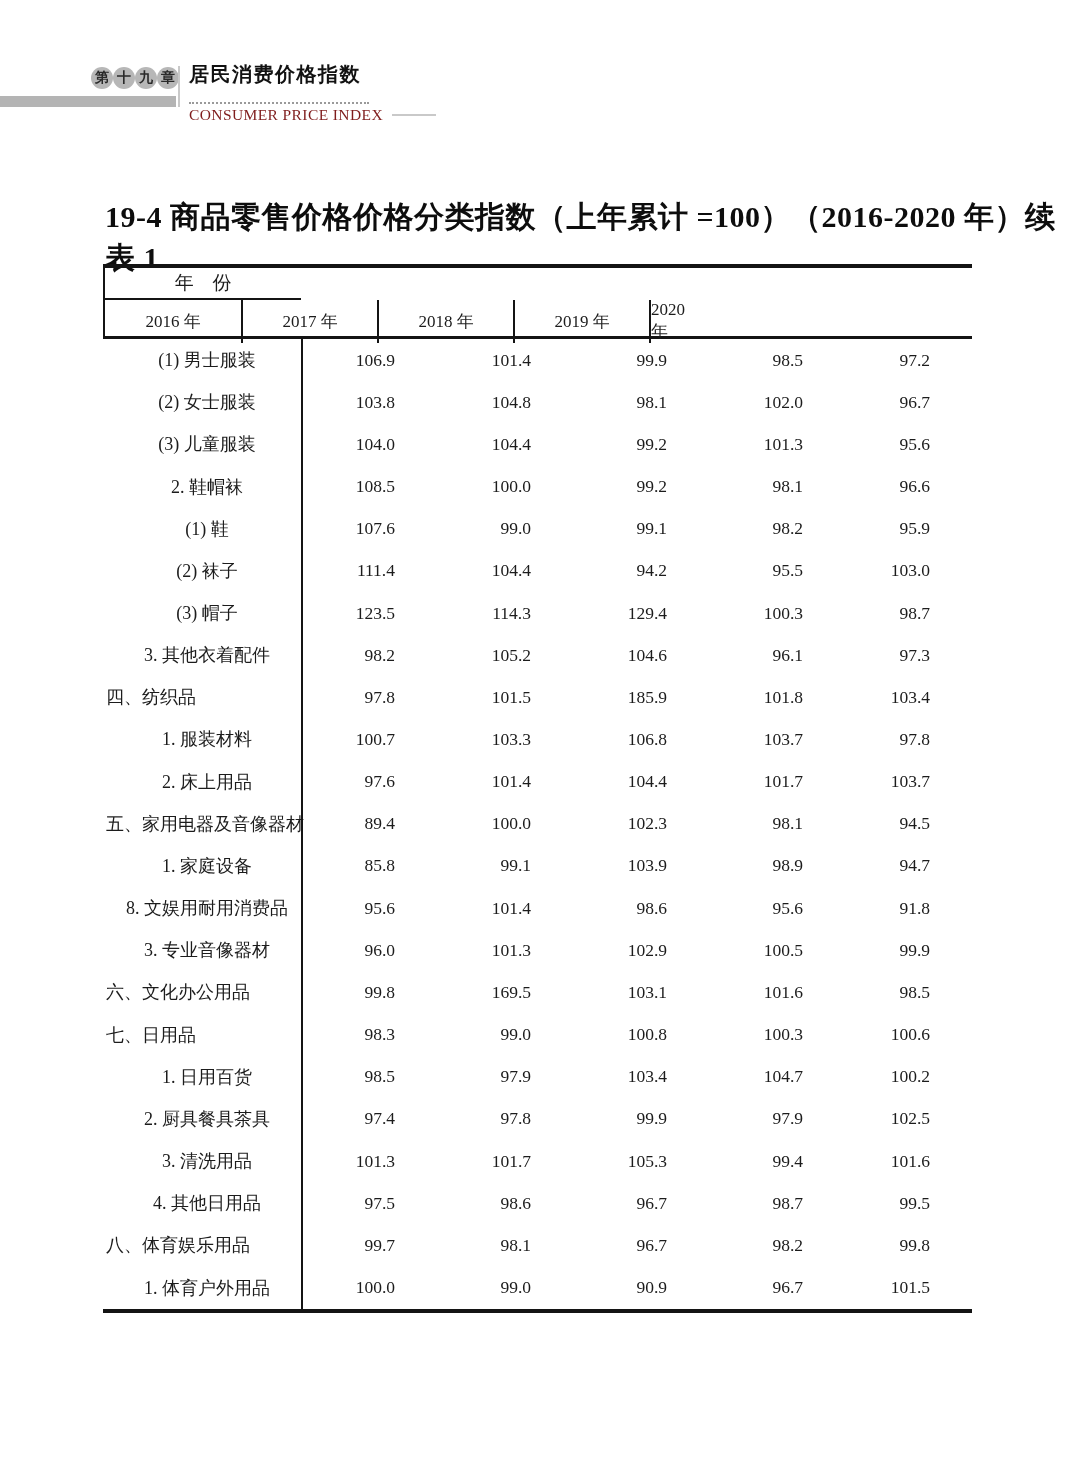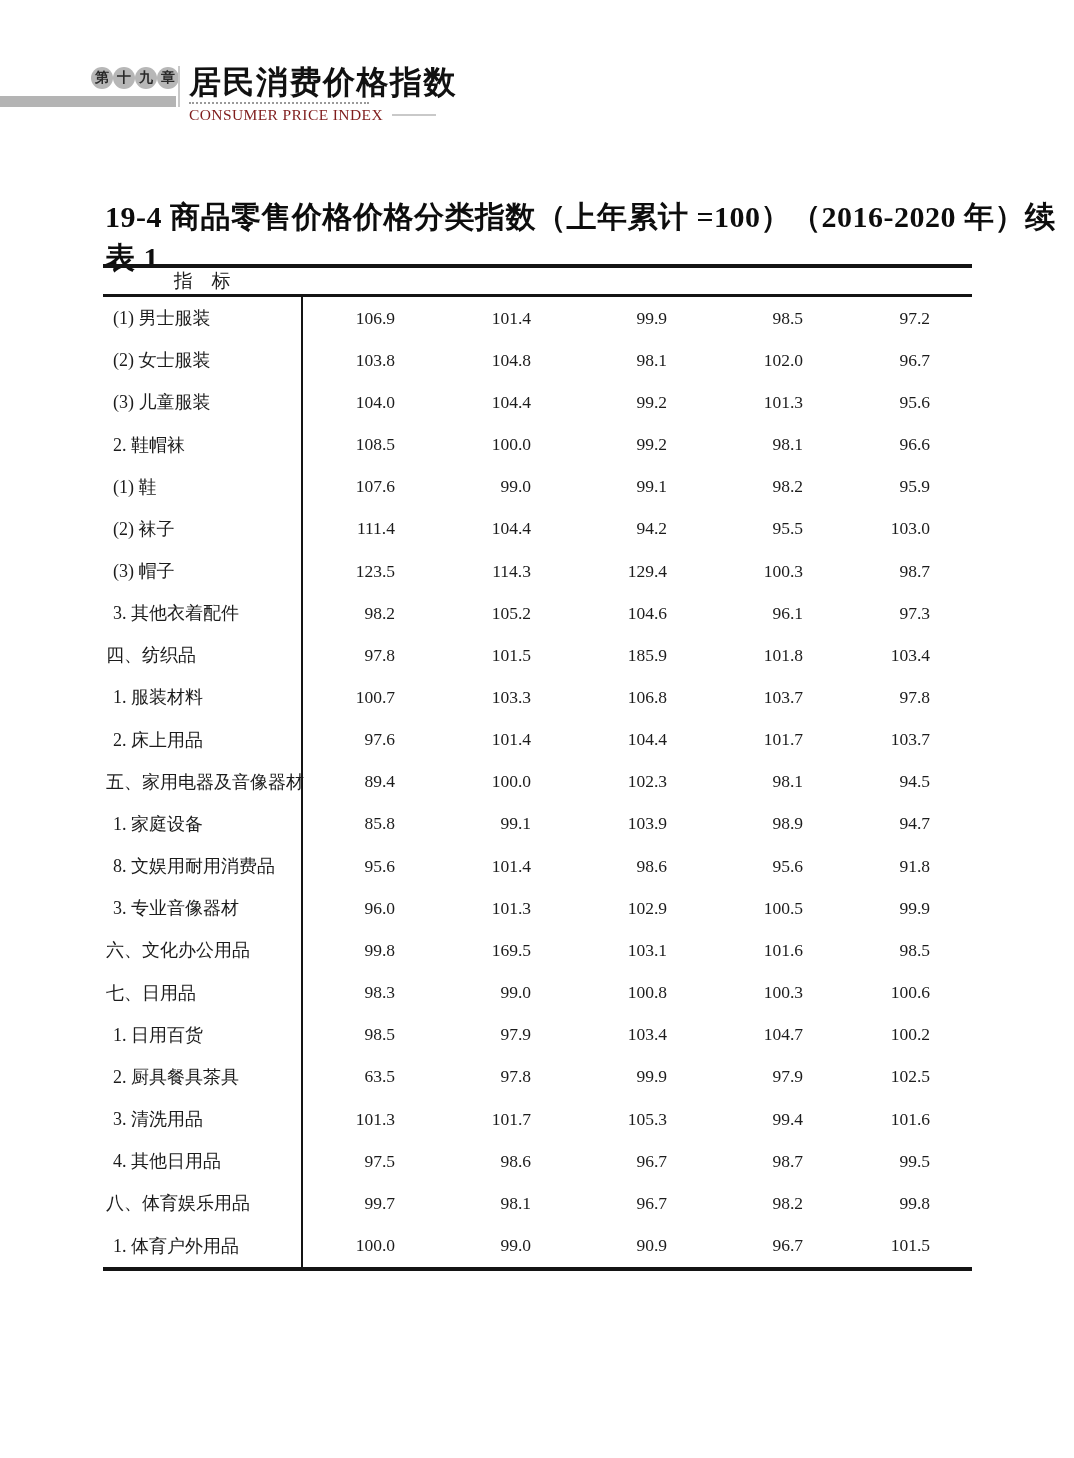--- a/index.html
+++ b/index.html
@@ -16,21 +16,21 @@
   .badge {
     width:22px; height:22px; margin-right:0; border-radius:50%;
     background:#b7b7b7; color:#2a2a2a; font-size:14px; font-weight:bold;
     display:flex; align-items:center; justify-content:center;
     font-family:"Liberation Serif", serif;
   }
   .chapter-divider { position:absolute; left:178px; top:66px; width:2px; height:41px; background:#c9c9c9; }
   .chapter-title-zh {
     position:absolute; left:189px; top:61px;
     font-family:"Liberation Sans", sans-serif; font-weight:bold;
-    font-size:32px; letter-spacing:1.5px; color:#111;text-align:right;
+    font-size:20px; letter-spacing:1.5px; color:#111;text-align:right;
   }
   .chapter-dotted { position:absolute; left:189px; top:102px; width:180px; border-bottom:2px dotted #9a9a9a; }
   .chapter-en-row { position:absolute; left:189px; top:106px; display:flex; align-items:center; }
   .chapter-title-en {
     font-family:"Liberation Serif", serif; font-size:15.5px; letter-spacing:0.4px; color:#7f1d1d;
   }
   .chapter-en-rule { width:44px; height:2px; background:#c9c9c9; margin-left:9px; }
 
   
   .table-title {
@@ -63,21 +63,21 @@
 
   .tbody { position:relative; }
   .tbody::before {
     content:""; position:absolute; left:198px; top:0; bottom:0; width:2px; background:#141414;
   }
   .trow {
     display:grid; grid-template-columns:198px 136px 136px 136px 136px auto;
     height:42.17px; align-items:center;
   }
   .tlabel { font-size:18px; padding-left:3px; white-space:nowrap; }
-  .tlabel.ind { padding-left:10px; }
+  .tlabel.ind { padding-left:10px;text-align:center; }
   .tval { text-align:right; padding-right:42px; font-size:17.5px; font-family:"Liberation Serif", serif; }
 
   
   .page-footer {
     position:absolute; left:0; right:0; top:1364px; text-align:center;
     font-size:19px; letter-spacing:1px; color:#2a2a2a;
   }
 </style>
 </head>
 <body>
@@ -96,21 +96,30 @@
   <div class="chapter-dotted"></div>
   <div class="chapter-en-row">
     <span class="chapter-title-en">CONSUMER PRICE INDEX</span>
     <span class="chapter-en-rule"></span>
   </div>
 
   <div class="table-title">19-4  商品零售价格价格分类指数（上年累计 =100）（2016-2020 年）续表 1</div>
 
   <div class="ptable">
     <div class="thead">
-      <div class="th-indicator">指 标</div>
+      <div class="th-years">
+        <div class="th-yeargroup">年 份</div>
+        <div class="th-yearcols">
+          <div class="th-year">2016 年</div>
+          <div class="th-year">2017 年</div>
+          <div class="th-year">2018 年</div>
+          <div class="th-year">2019 年</div>
+          <div class="th-year">2020 年</div>
+        </div>
+      </div>
     </div>
     <div class="tbody">
         <div class="trow">
           <div class="tlabel ind">(1) 男士服装</div>
           <div class="tval">106.9</div>
           <div class="tval">101.4</div>
           <div class="tval">99.9</div>
           <div class="tval">98.5</div>
           <div class="tval">97.2</div>
         </div>
@@ -245,21 +254,21 @@
         <div class="trow">
           <div class="tlabel ind">1. 日用百货</div>
           <div class="tval">98.5</div>
           <div class="tval">97.9</div>
           <div class="tval">103.4</div>
           <div class="tval">104.7</div>
           <div class="tval">100.2</div>
         </div>
         <div class="trow">
           <div class="tlabel ind">2. 厨具餐具茶具</div>
-          <div class="tval">63.5</div>
+          <div class="tval">97.4</div>
           <div class="tval">97.8</div>
           <div class="tval">99.9</div>
           <div class="tval">97.9</div>
           <div class="tval">102.5</div>
         </div>
         <div class="trow">
           <div class="tlabel ind">3. 清洗用品</div>
           <div class="tval">101.3</div>
           <div class="tval">101.7</div>
           <div class="tval">105.3</div>

